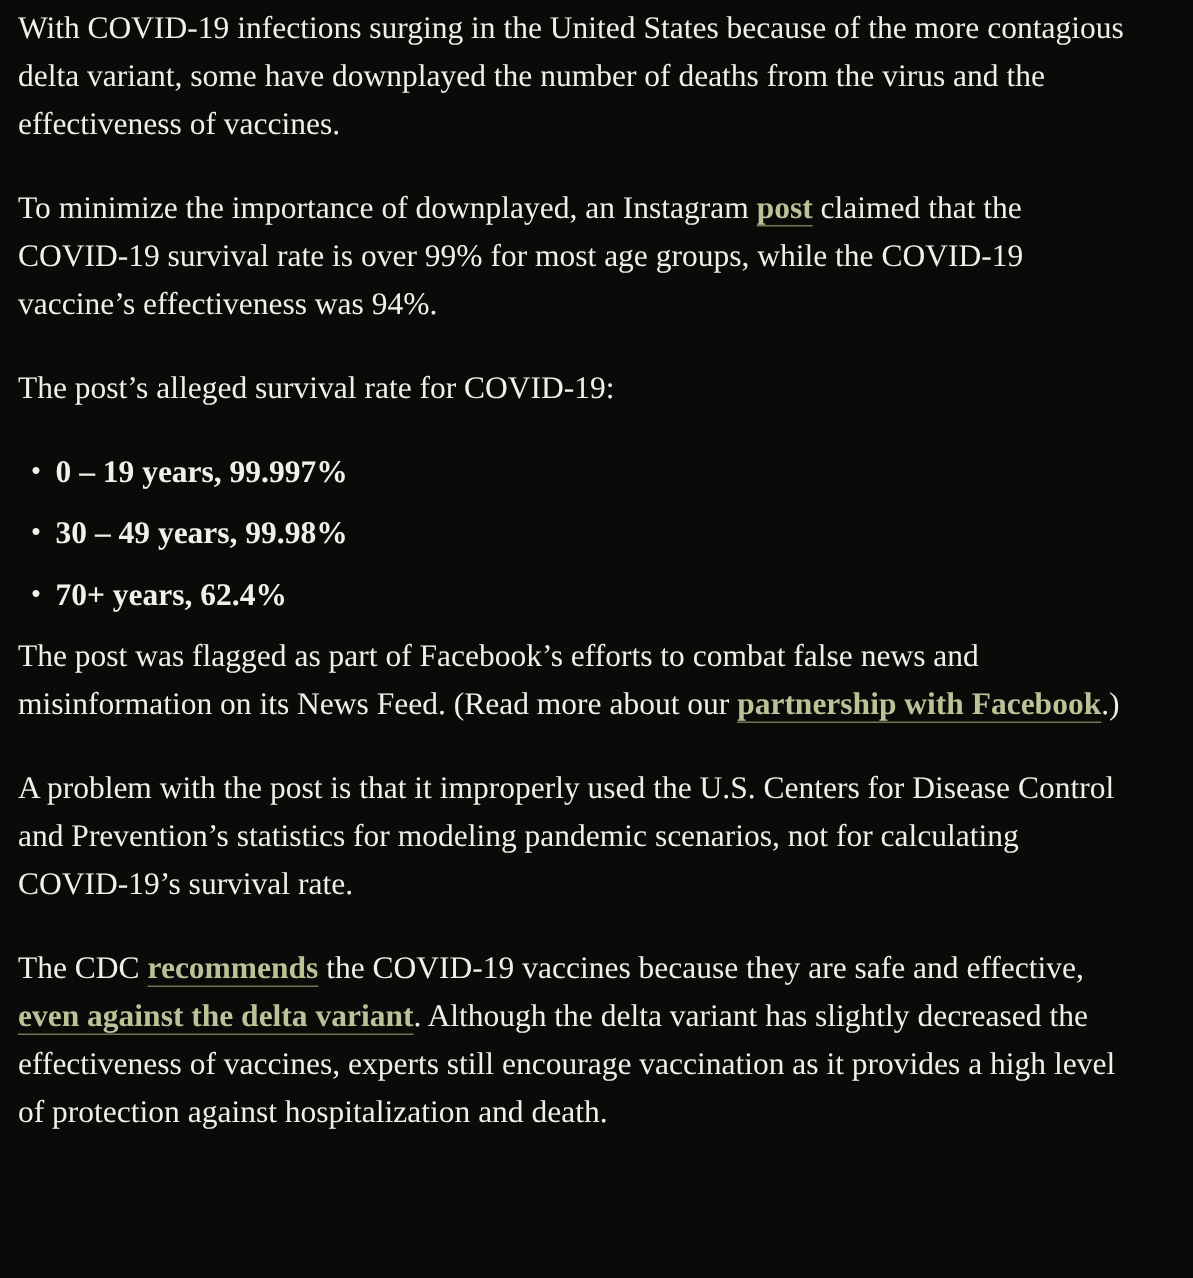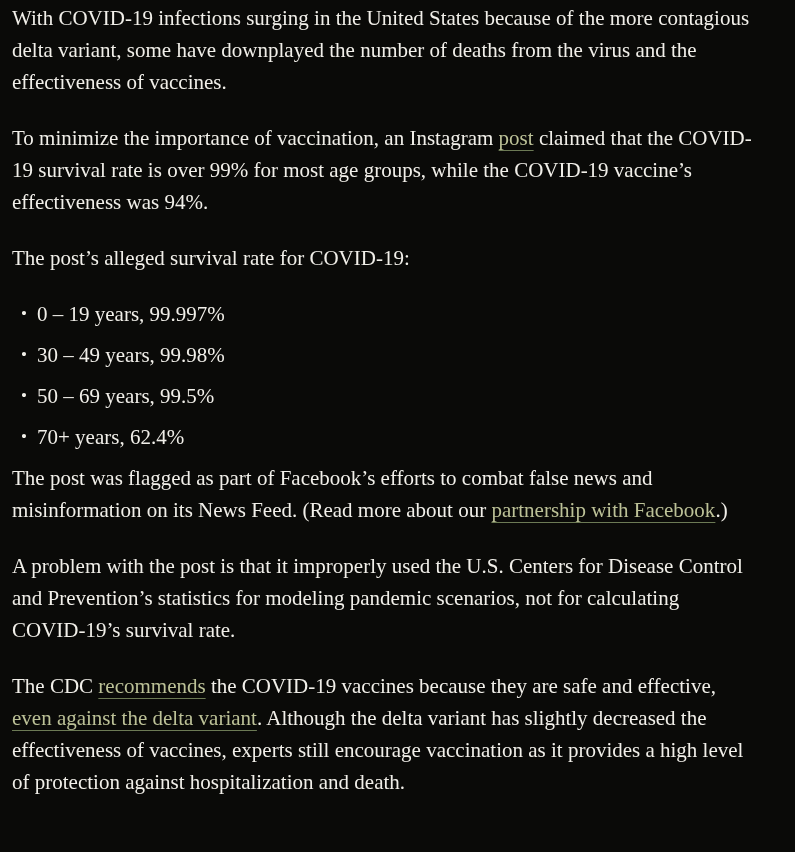--- a/index.html
+++ b/index.html
@@ -25,53 +25,54 @@
   .article ul {
     list-style: none;
     margin: 0 0 8px 0;
     padding: 0;
   }
   .article li {
     position: relative;
     padding-left: 25px;
     margin: 0 0 9px 0;
     line-height: 32px;
+    font-weight: bold;
   }
   .article li::before {
     content: "\2022";
     position: absolute;
     left: 9px;
     top: 0;
     font-size: 17px;
     color: var(--text-color, #f1efe9);
   }
   a.link {
     color: var(--link-color, #bcc197);
     text-decoration: underline;
     text-decoration-color: var(--link-underline-color, #6c7a55);
     text-decoration-thickness: 1px;
     text-underline-offset: 5px;
     cursor: pointer;
+    font-weight: bold;
   }
 </style>
 </head>
 <body>
 
 <main class="article">
 
   <p>With COVID-19 infections surging in the United States because of the more contagious delta variant, some have downplayed the number of deaths from the virus and the effectiveness of vaccines.</p>
 
-  <p><span>To minimize the importance of vaccination, an Instagram </span><a class="link" href="#">post</a><span> claimed that the COVID-19 survival rate is over 99% for most age groups, while the COVID-19 vaccine’s effectiveness was 94%.</span></p>
+  <p><span>To minimize the importance of downplayed, an Instagram </span><a class="link" href="#">post</a><span> claimed that the COVID-19 survival rate is over 99% for most age groups, while the COVID-19 vaccine’s effectiveness was 94%.</span></p>
 
   <p>The post’s alleged survival rate for COVID-19:</p>
 
   <ul>
     <li>0 – 19 years, 99.997%</li>
     <li>30 – 49 years, 99.98%</li>
-    <li>50 – 69 years, 99.5%</li>
     <li>70+ years, 62.4%</li>
   </ul>
 
   <p><span>The post was flagged as part of Facebook’s efforts to combat false news and misinformation on its News Feed. (Read more about our </span><a class="link" href="#">partnership with Facebook</a><span>.)</span></p>
 
   <p>A problem with the post is that it improperly used the U.S. Centers for Disease Control and Prevention’s statistics for modeling pandemic scenarios, not for calculating COVID-19’s survival rate.</p>
 
   <p><span>The CDC </span><a class="link" href="#">recommends</a><span> the COVID-19 vaccines because they are safe and effective, </span><a class="link" href="#">even against the delta variant</a><span>. Although the delta variant has slightly decreased the effectiveness of vaccines, experts still encourage vaccination as it provides a high level of protection against hospitalization and death.</span></p>
 
 </main>

